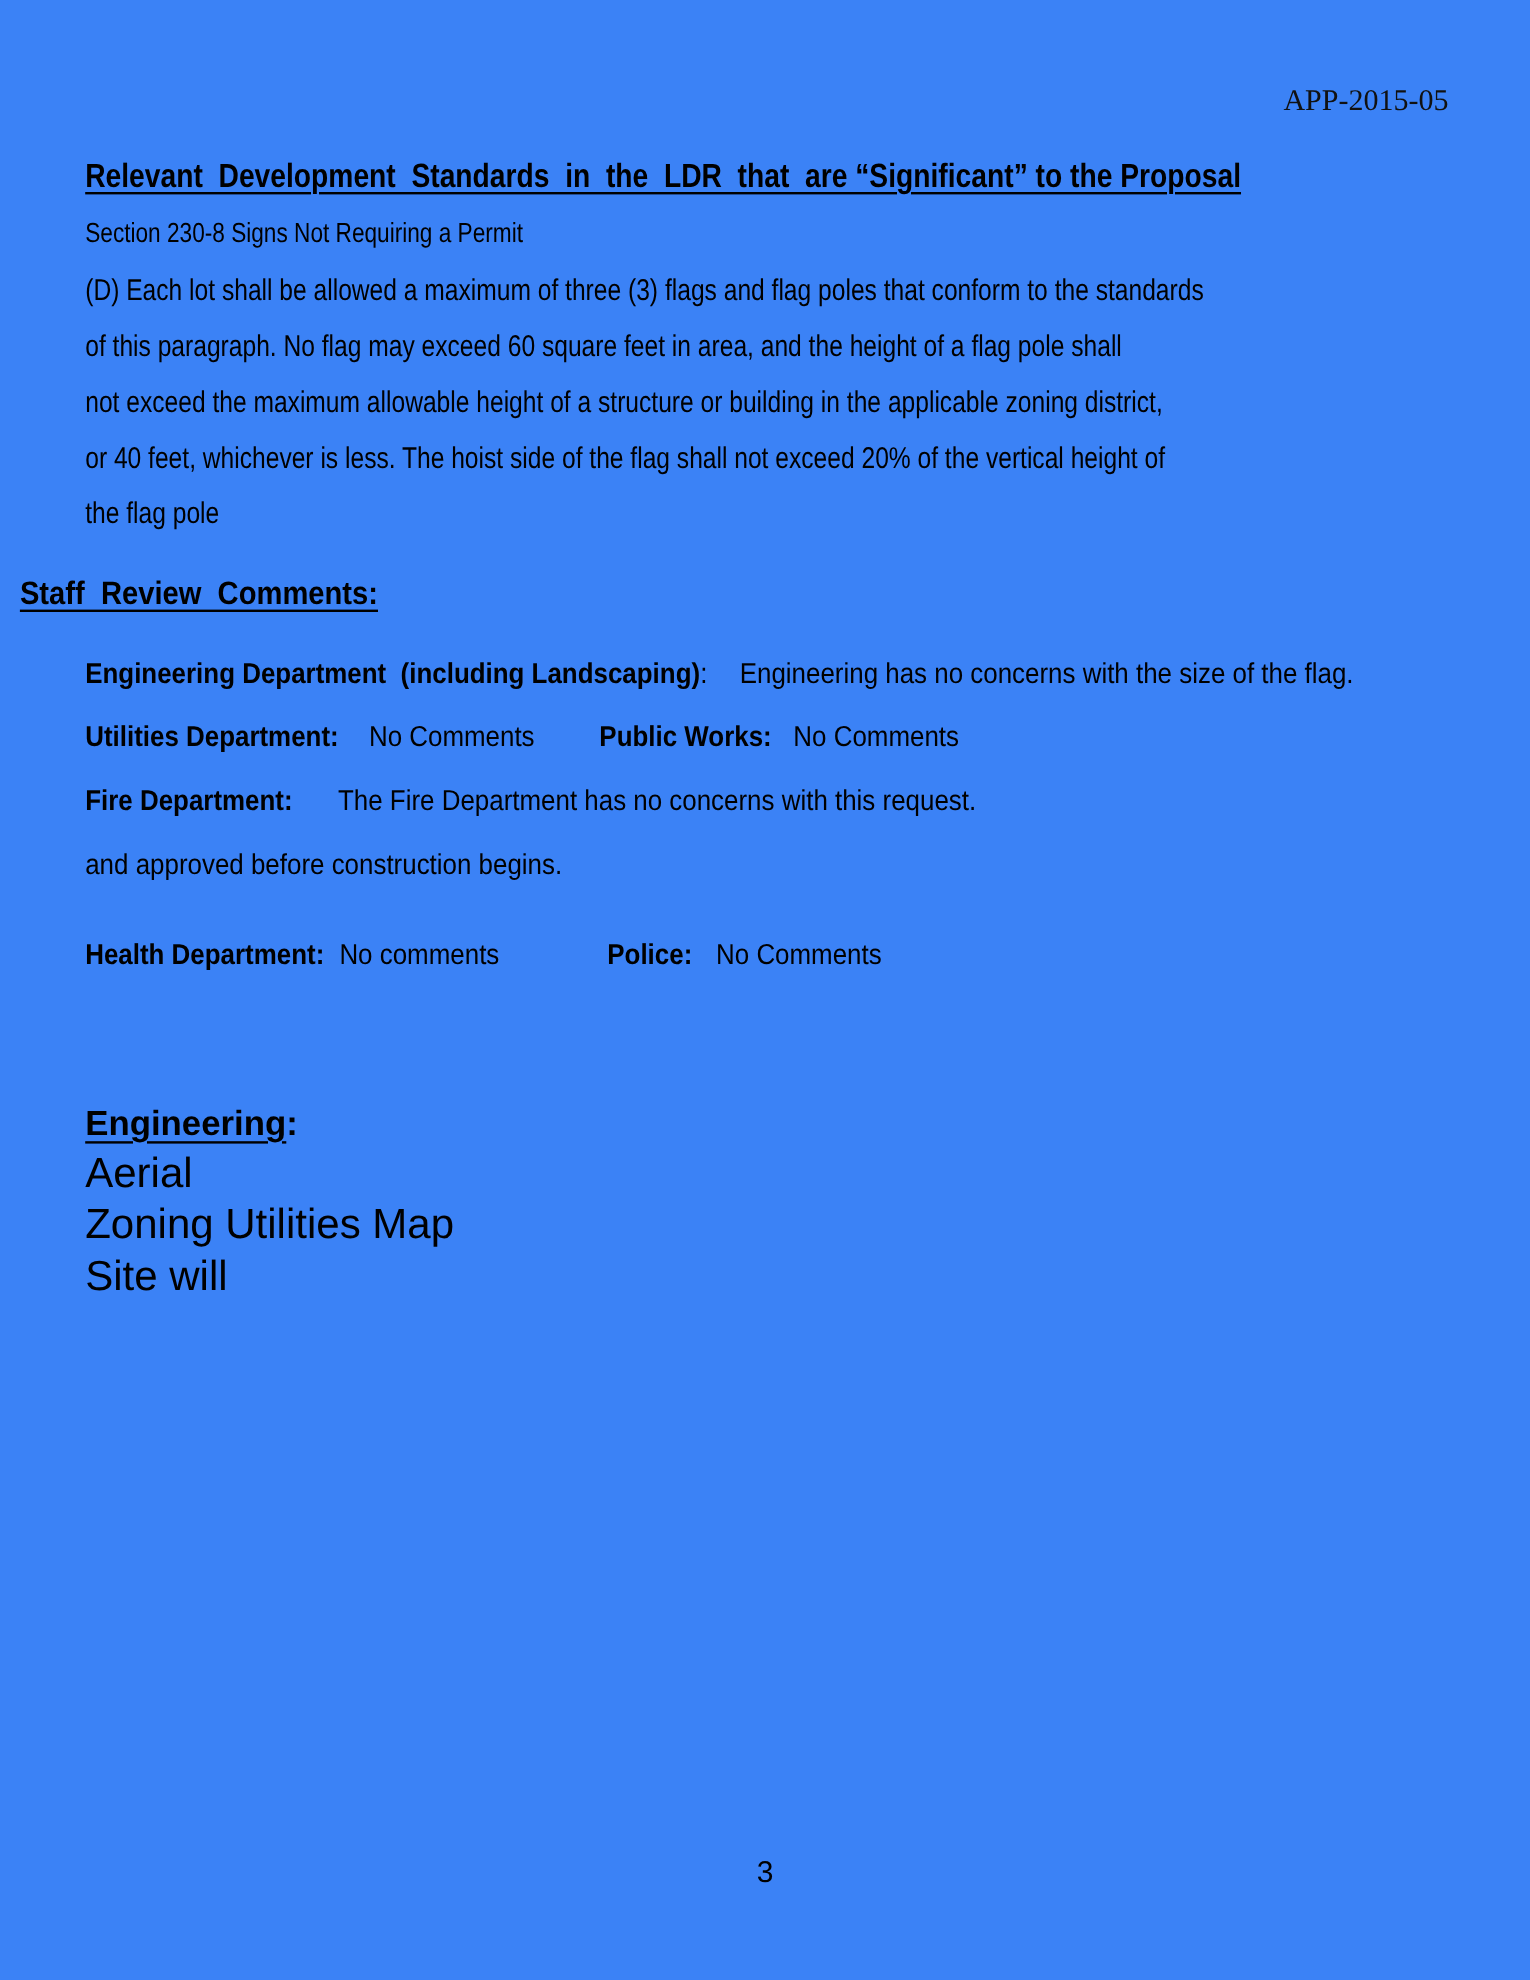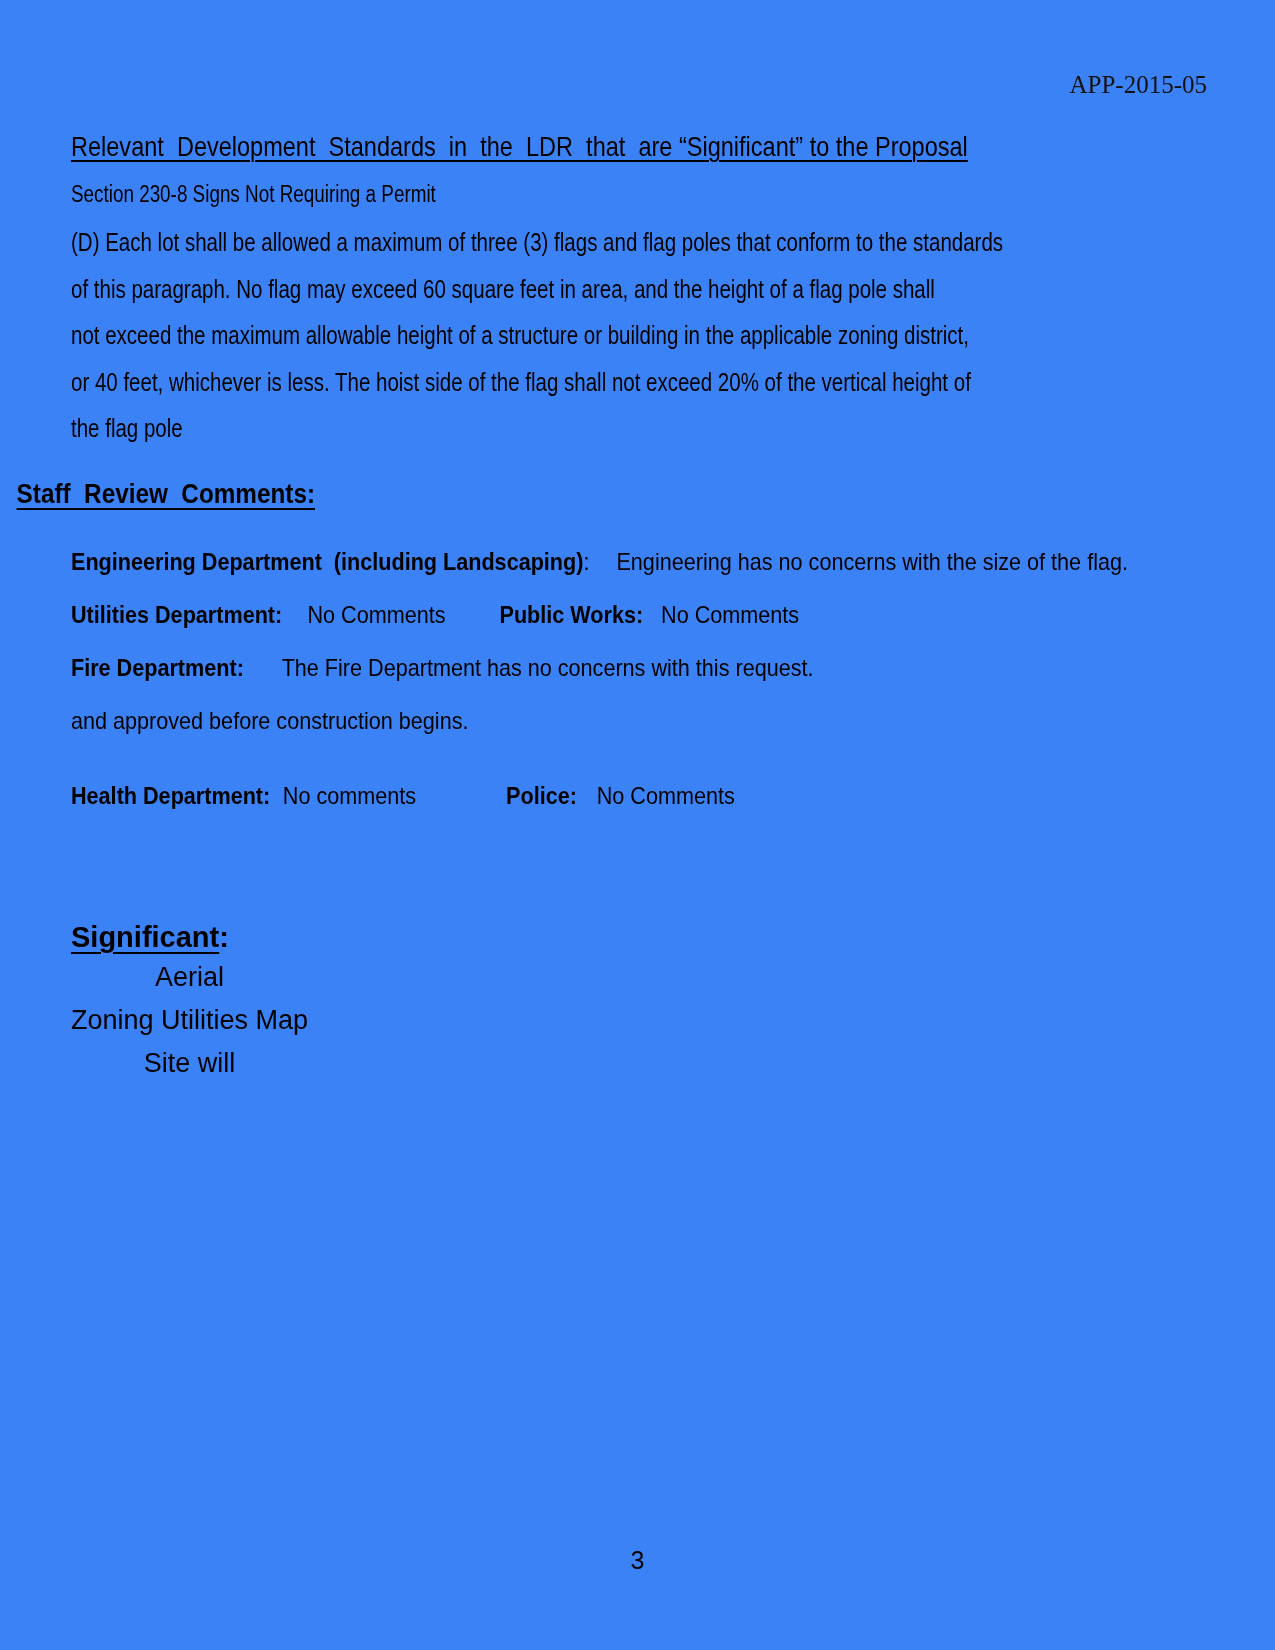--- a/index.html
+++ b/index.html
@@ -19,21 +19,21 @@
   .condT { display: inline-block; transform: scaleX(0.84); transform-origin: 0 50%; }
   .cond  { display: inline-block; transform: scaleX(0.82); transform-origin: 0 50%; }
   .cond9 { display: inline-block; transform: scaleX(0.90); transform-origin: 0 50%; }
   .condC { display: inline-block; transform: scaleX(0.90); transform-origin: 50% 50%; }
 
   .doc-ref {
     position: absolute; top: 71px; right: 68px;
     font-family: "Liberation Serif", serif;
     font-size: 25px; color: #111;
   }
-  .title { top: 131px; font-size: 28px; font-weight: normal; }
+  .title { top: 131px; font-size: 28px; font-weight: bold; }
   .u { text-decoration: underline; text-decoration-thickness: 2px; text-underline-offset: 4px; }
   .u-thin { text-decoration: underline; text-decoration-thickness: 2px; text-underline-offset: 5px; }
 
   .section { top: 181px; font-size: 23px; }
 
   .para { top: 219px; font-size: 25px; line-height: 46.5px; }
 
   .staff-wrap { position: absolute; top: 479px; left: 0; width: 100%; text-align: left; white-space: nowrap; }
   .staff { font-size: 27px; font-weight: bold; }
 
@@ -50,21 +50,21 @@
   .g100 { margin-left: 100px; }
 
   .r-eng   { top: 548px; }
   .r-util  { top: 601px; }
   .r-fire  { top: 654px; }
   .r-plan  { top: 704px; line-height: 34px; }
   .r-health{ top: 782px; }
 
   .attach-h { top: 921px; font-size: 29px; font-weight: bold; }
   .attach-h .colon { text-decoration: none; }
-  .attach-list { top: 956px; font-size: 27px; line-height: 43px; text-align: center; }
+  .attach-list { top: 956px; font-size: 35px; line-height: 43px; }
 
   .pageno {
     position: absolute; top: 1546px; left: 0; width: 100%;
     text-align: center; font-size: 25px;
   }
 </style>
 </head>
 <body>
 
 <div class="page">
@@ -105,21 +105,21 @@
 
   <div class="abs row r-plan">
     <div><span class="cond9">and approved before construction begins.</span></div>
   </div>
 
   <div class="abs row r-health">
     <span class="cond9"><b>Health Department:</b><span class="val g14">No comments</span><b class="g100">Police:</b><span class="val g22">No Comments</span></span>
   </div>
 
   <div class="abs attach-h">
-    <span class="u-thin">Significant</span><span class="colon">:</span>
+    <span class="u-thin">Engineering</span><span class="colon">:</span>
   </div>
 
   <div class="abs attach-list">
     <div>Aerial</div>
     <div>Zoning Utilities Map</div>
     <div>Site will</div>
   </div>
 
   <div class="pageno">3</div>
 

